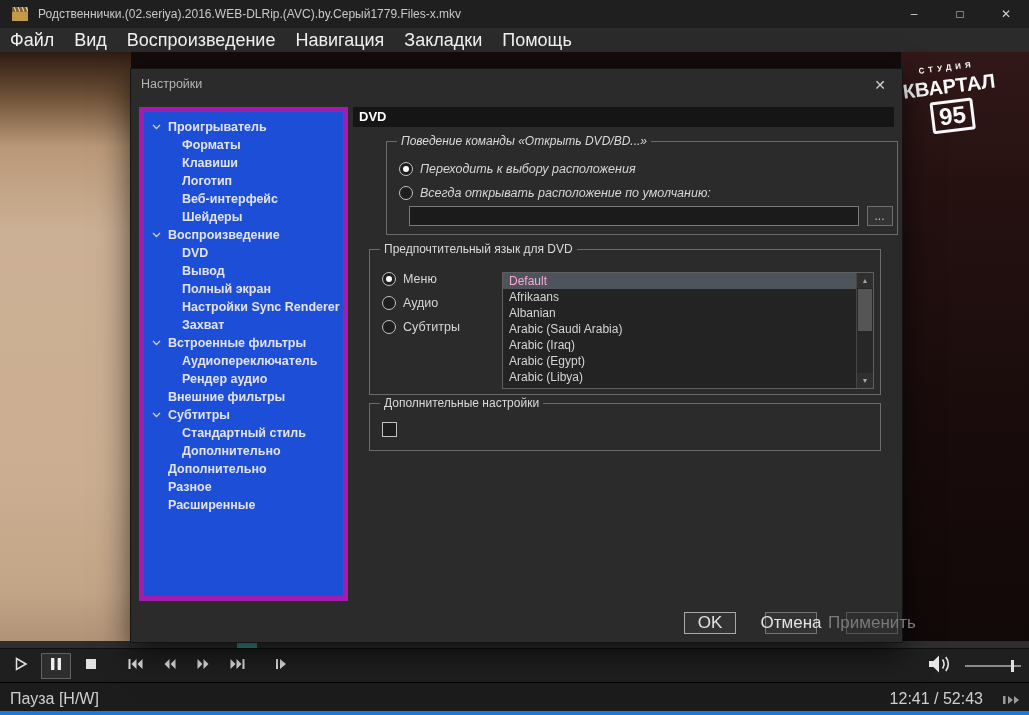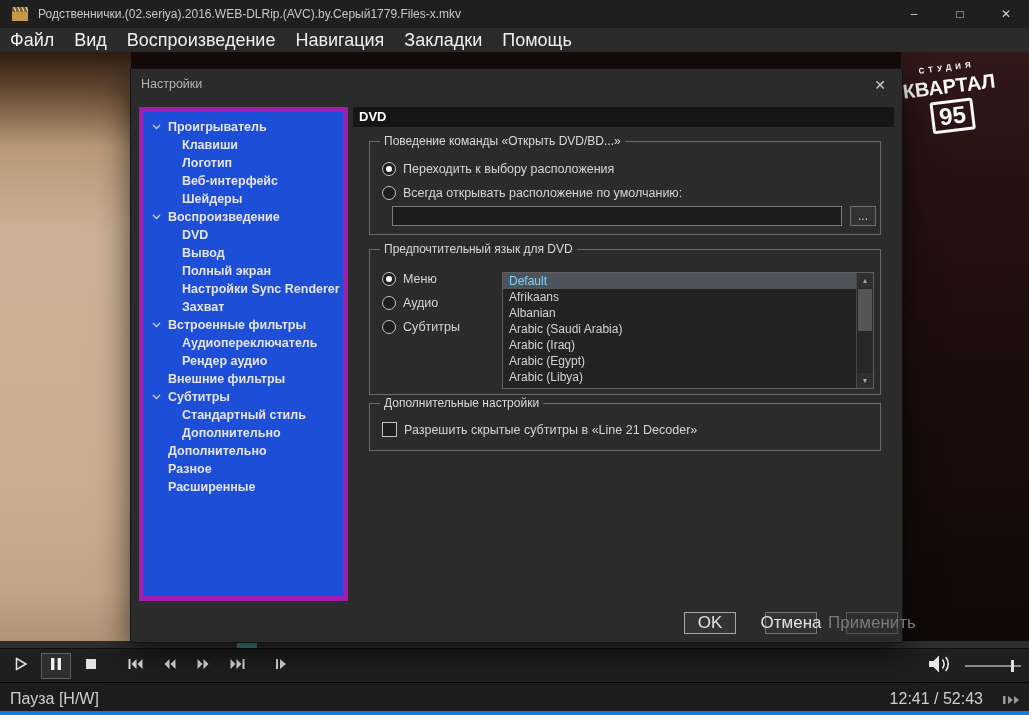--- a/index.html
+++ b/index.html
@@ -64,39 +64,39 @@
   .tree-row.lvl1{padding-left:38px;}
   .lead{width:16px;height:18px;display:inline-flex;align-items:center;flex:none;}
   .tree-lbl{color:#e4e4e4;}
   
   .panel{position:absolute;left:222px;top:38px;width:541px;height:494px;}
   .panel-header{height:20px;background:#151515;color:#ffffff;font-weight:bold;font-size:13px;
                 padding:2px 6px 0 6px;box-sizing:border-box;}
   .group{position:absolute;border:1px solid #6b6b6b;box-sizing:border-box;}
   .legend{position:absolute;top:-8px;left:10px;background:#2b2b2b;padding:0 4px;font-size:12px;
           color:#dadada;white-space:nowrap;}
-  .g1{left:16px;top:34px;width:512px;height:94px;}
+  .g1{left:33px;top:34px;width:512px;height:94px;font-style:italic;}
   .g2{left:16px;top:142px;width:512px;height:146px;}
   .g3{left:16px;top:296px;width:512px;height:48px;}
   .radio-row,.check-row{position:absolute;display:flex;align-items:flex-end;gap:7px;height:16px;white-space:nowrap;}
   .radio{width:12px;height:12px;border:1px solid #c2c2c2;border-radius:50%;background:#1e1e1e;
          position:relative;flex:none;box-sizing:content-box;}
   .radio.checked::after{content:'';position:absolute;left:3px;top:3px;width:6px;height:6px;
          border-radius:50%;background:#ffffff;}
   .checkbox{width:13px;height:13px;border:1px solid #c2c2c2;background:#1e1e1e;flex:none;}
   .text-input{position:absolute;left:22px;top:64px;width:450px;height:20px;background:#1b1b1b;
               border:1px solid #7a7a7a;box-sizing:border-box;color:#e0e0e0;padding:2px 4px;}
   .browse-btn{position:absolute;left:480px;top:64px;width:26px;height:20px;background:#333333;
               border:1px solid #6f6f6f;box-sizing:border-box;display:flex;align-items:center;
               justify-content:center;color:#bdbdbd;font-size:12px;line-height:10px;}
   
   .listbox{position:absolute;left:132px;top:22px;width:372px;height:117px;background:#232323;
            border:1px solid #5f5f5f;box-sizing:border-box;overflow:hidden;font-size:12px;}
   .lb-row{height:16px;line-height:16px;padding-left:6px;color:#d4d4d4;white-space:nowrap;}
-  .lb-row.selected{background:#4d545c;color:#7dd3fc;}
+  .lb-row.selected{background:#4d545c;color:#f9a8d4;}
   .scrollbar{position:absolute;right:0;top:0;width:16px;height:115px;background:#272727;
              border-left:1px solid #464646;}
   .sb-arrow{position:absolute;left:0;width:16px;height:15px;display:flex;align-items:center;
             justify-content:center;font-size:7px;color:#a5a5a5;background:#2f2f2f;}
   .sb-up{top:0;}
   .sb-down{bottom:0;}
   .sb-thumb{position:absolute;left:1px;top:16px;width:14px;height:42px;background:#555555;}
   
   .dlg-btn{position:absolute;top:543px;width:52px;height:22px;background:#333333;color:#e2e2e2;
            border:1px solid #757575;box-sizing:border-box;display:flex;align-items:center;
@@ -254,20 +254,23 @@
     <div class="tree">
       <div class="tree-row lvl0">
         <span class="lead">
             <svg width="9" height="6" viewBox="0 0 9 6">
               <path d="M1 1 L4.5 4.5 L8 1" stroke="#cfcfcf" stroke-width="1.3" fill="none"></path>
             </svg>
           </span>
         <span class="tree-lbl">Проигрыватель</span>
       </div>
       <div class="tree-row lvl1">
+          <span class="tree-lbl">Форматы</span>
+        </div>
+      <div class="tree-row lvl1">
           <span class="tree-lbl">Клавиши</span>
         </div>
       <div class="tree-row lvl1">
           <span class="tree-lbl">Логотип</span>
         </div>
       <div class="tree-row lvl1">
           <span class="tree-lbl">Веб-интерфейс</span>
         </div>
       <div class="tree-row lvl1">
           <span class="tree-lbl">Шейдеры</span>
@@ -385,21 +388,20 @@
             <div class="sb-thumb"></div>
             <div class="sb-arrow sb-down">▼</div>
           </div>
         </div>
       </div>
 
       <div class="group g3">
         <span class="legend">Дополнительные настройки</span>
         <div class="check-row" style="left:12px;top:17px;">
           <span class="checkbox"></span>
-          <span>Разрешить скрытые субтитры в «Line 21 Decoder»</span>
         </div>
       </div>
     </div>
 
     <div class="dlg-btn btn-ok">OK</div>
     <div class="dlg-btn btn-cancel">Отмена</div>
     <div class="dlg-btn btn-apply">Применить</div>
   </div>
 
 </div>

